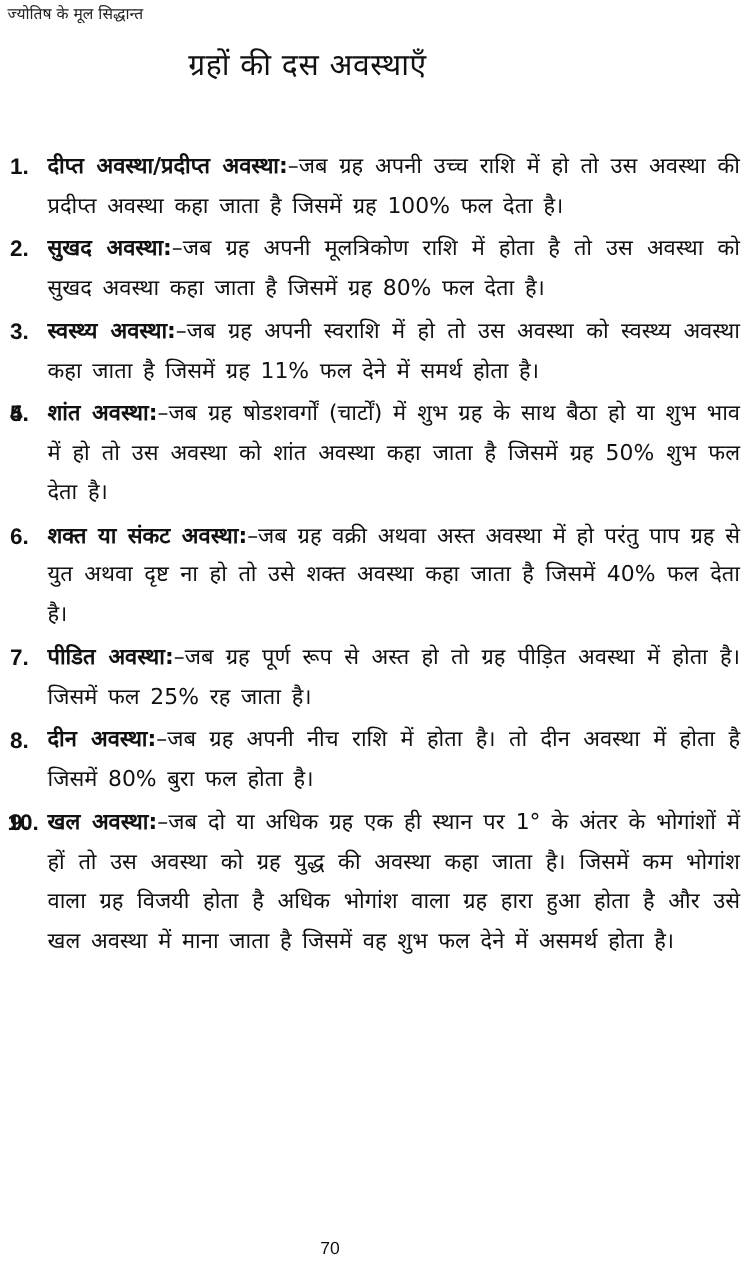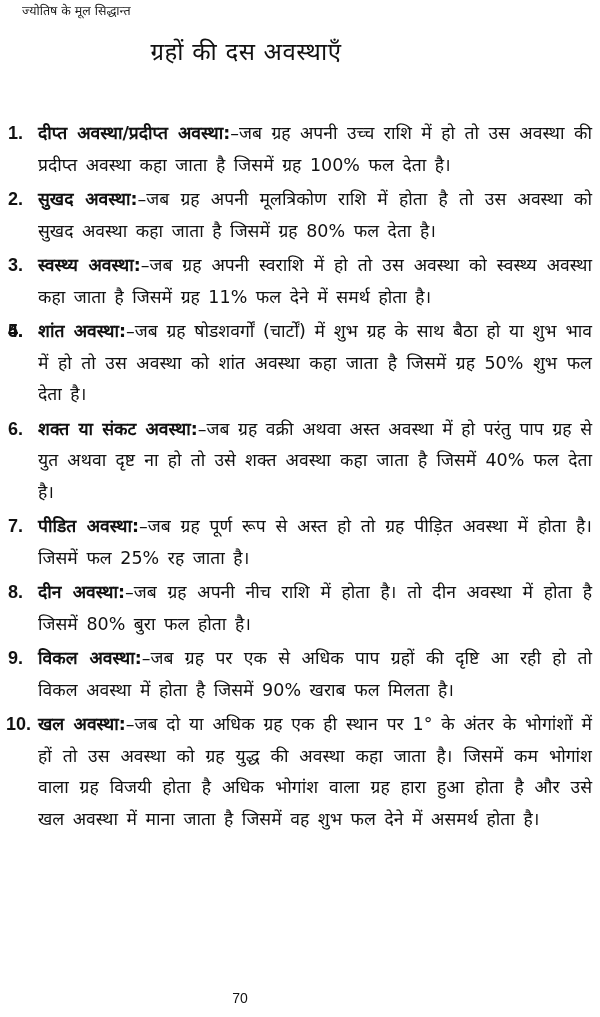--- a/index.html
+++ b/index.html
@@ -10,21 +10,21 @@
   body {
     width: 600px;
     height: 1017px;
     position: relative;
     overflow: hidden;
     color: #111111;
     font-family: "DejaVu Sans", "Liberation Sans", sans-serif;
   }
   .running-header {
     position: absolute;
-    left: 22px;
+    left: 6px;
     top: 2px;
     font-size: 12.5px;
     font-family: "DejaVu Serif", "Liberation Serif", serif;
     color: #222;
   }
   .page-title {
     position: absolute;
     left: 0;
     width: 492px;
     top: 34px;
@@ -63,20 +63,21 @@
   .item .num.wide { left: -2px; }
   .item .text { word-spacing: 3px; margin-top: 16px; }
   .page-number {
     position: absolute;
     left: 0;
     width: 480px;
     top: 990px;
     text-align: center;
     font-size: 14px;
     font-family: "Liberation Sans", sans-serif;
+    padding-left: 24px;
   }
 </style>
 </head>
 <body>
 
 <div class="running-header">ज्योतिष के मूल सिद्धान्त</div>
 
 <h1 class="page-title">ग्रहों की दस अवस्थाएँ</h1>
 
 <ol class="list">
@@ -106,21 +107,20 @@
   <li class="item">
     <span class="num">7.</span>
     <span class="text"><b>पीडित अवस्था:</b><span>–जब ग्रह पूर्ण रूप से अस्त हो तो ग्रह पीड़ित अवस्था में होता है। जिसमें फल 25% रह जाता है।</span></span>
   </li>
   <li class="item">
     <span class="num">8.</span>
     <span class="text"><b>दीन अवस्था:</b><span>–जब ग्रह अपनी नीच राशि में होता है। तो दीन अवस्था में होता है जिसमें 80% बुरा फल होता है।</span></span>
   </li>
   <li class="item">
     <span class="num">9.</span>
-    <span class="text"><b>विकल अवस्था:</b><span>–जब ग्रह पर एक से अधिक पाप ग्रहों की दृष्टि आ रही हो तो विकल अवस्था में होता है जिसमें 90% खराब फल मिलता है।</span></span>
   </li>
   <li class="item">
     <span class="num wide">10.</span>
     <span class="text"><b>खल अवस्था:</b><span>–जब दो या अधिक ग्रह एक ही स्थान पर 1° के अंतर के भोगांशों में हों तो उस अवस्था को ग्रह युद्ध की अवस्था कहा जाता है। जिसमें कम भोगांश वाला ग्रह विजयी होता है अधिक भोगांश वाला ग्रह हारा हुआ होता है और उसे खल अवस्था में माना जाता है जिसमें वह शुभ फल देने में असमर्थ होता है।</span></span>
   </li>
 </ol>
 
 <div class="page-number">70</div>
 
 </body></html>

